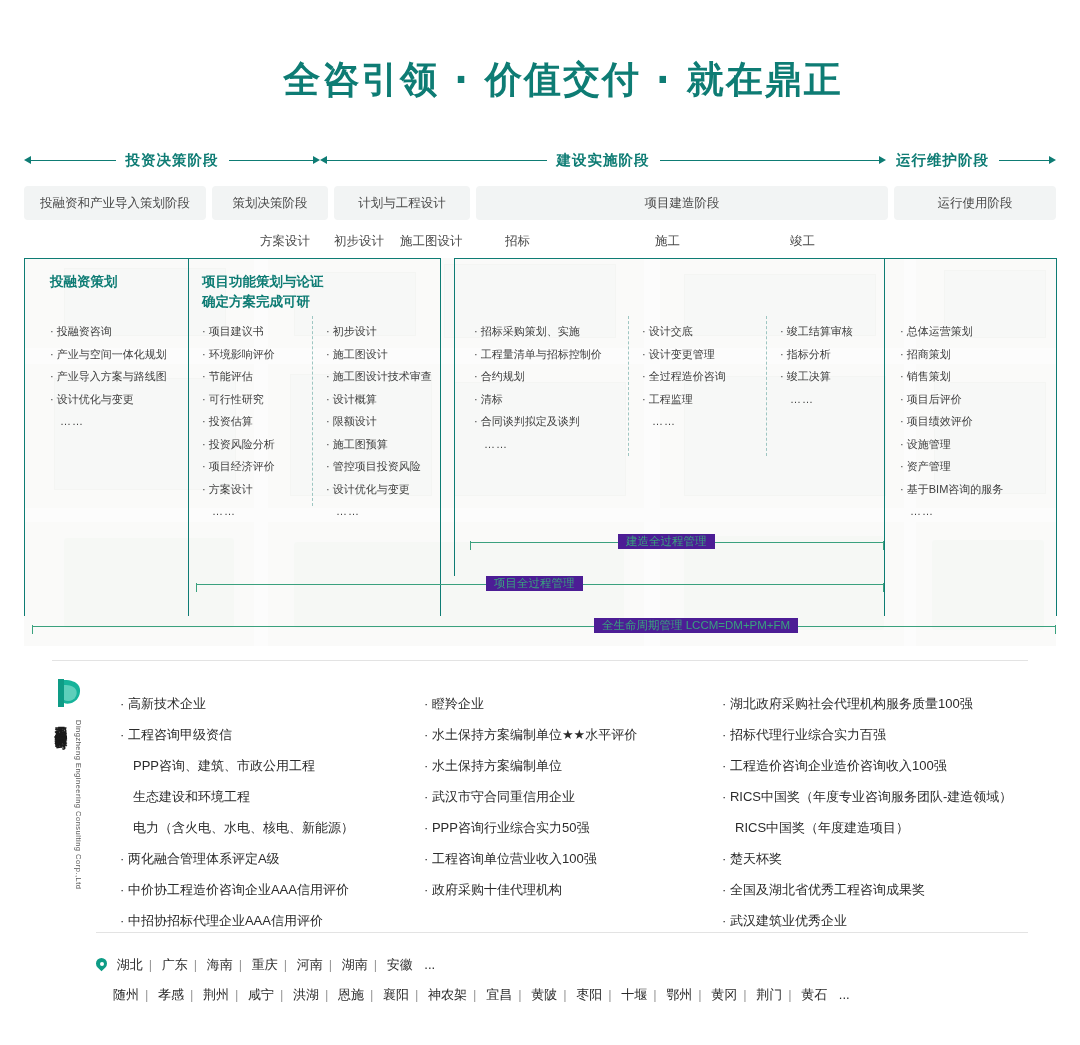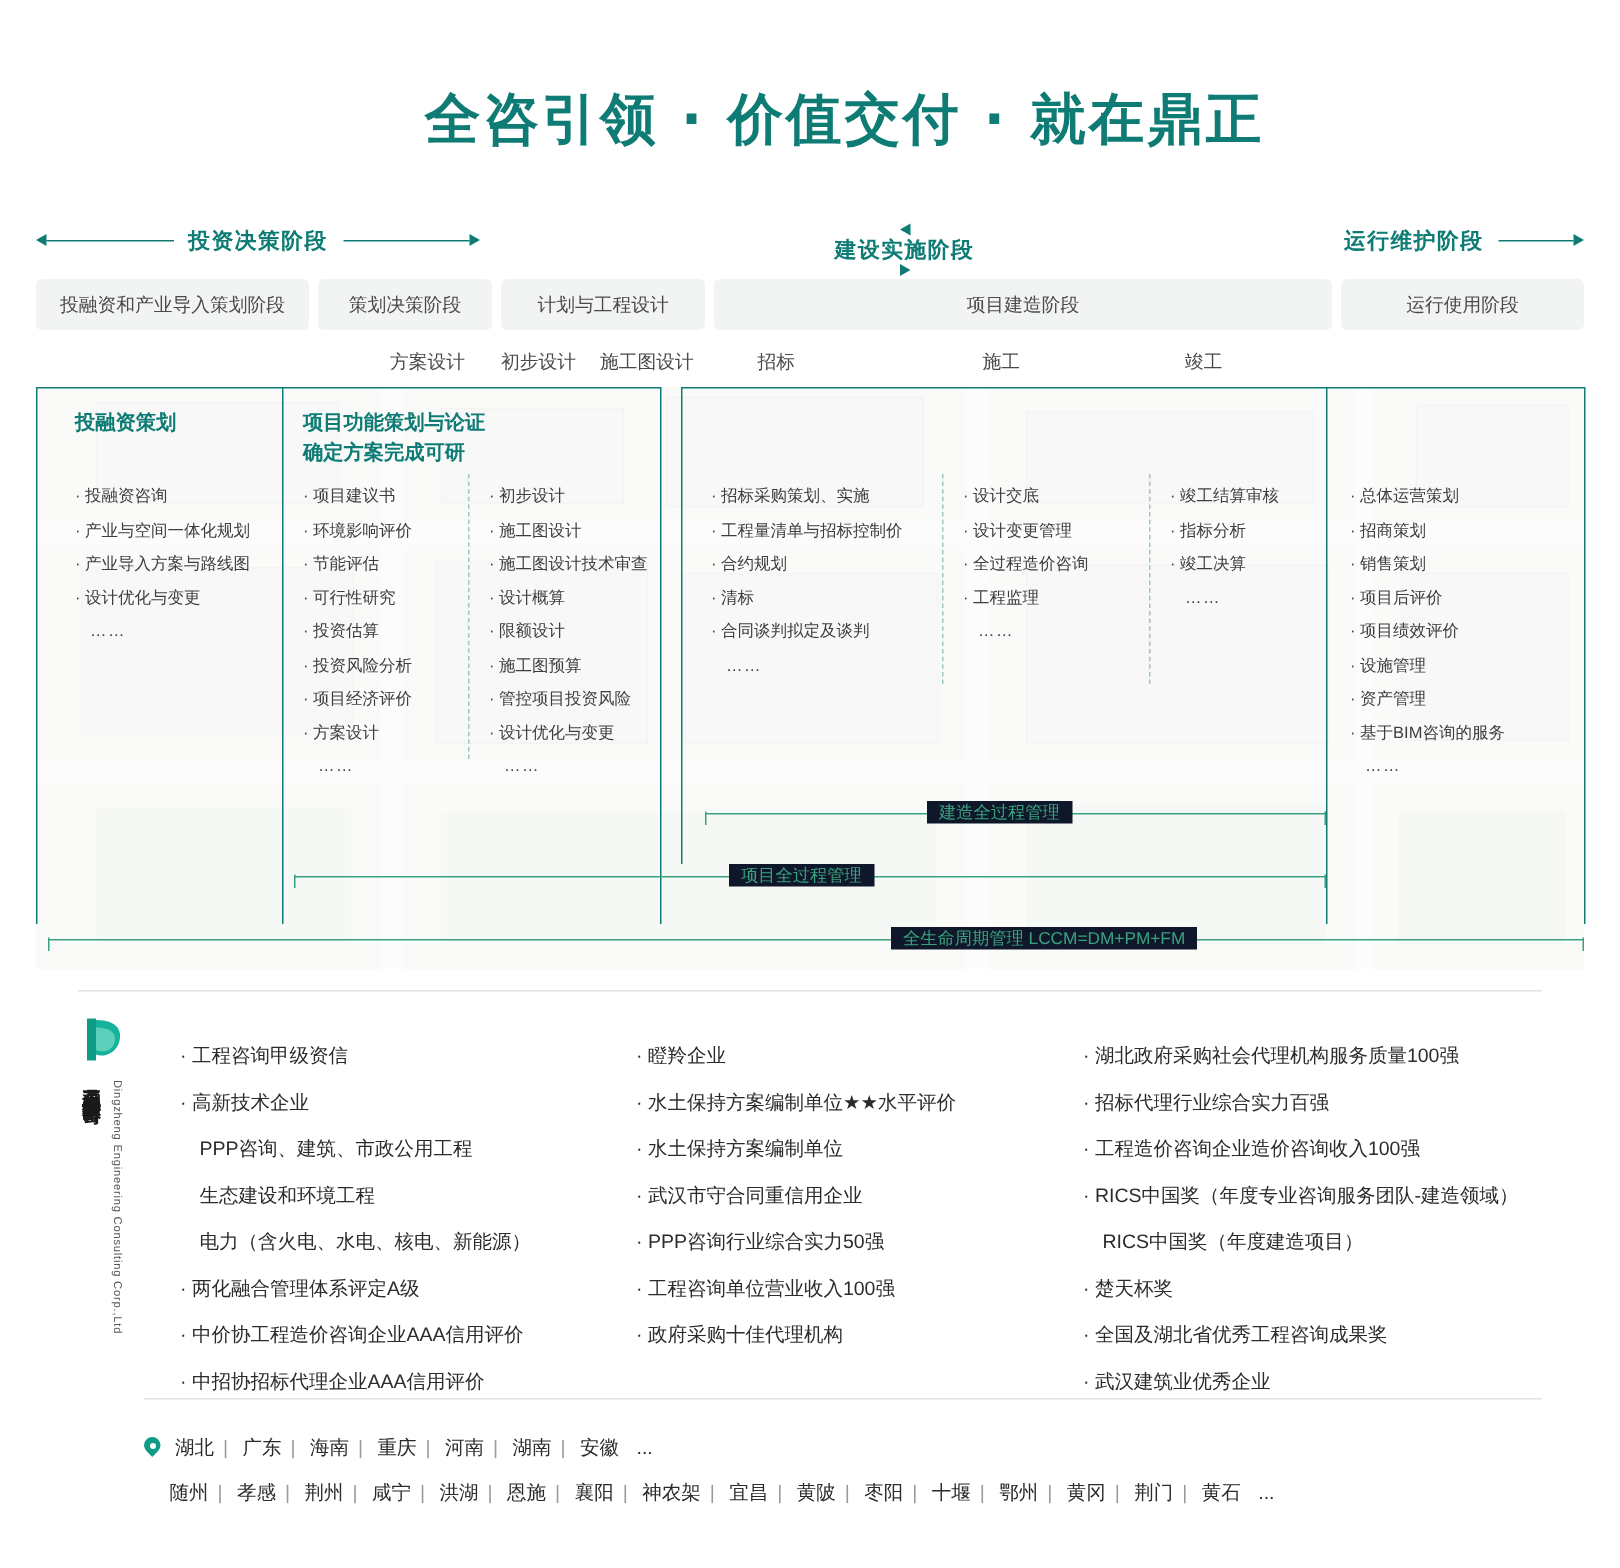--- a/index.html
+++ b/index.html
@@ -32,21 +32,21 @@
   }
   .phase-seg{display:flex;align-items:center;height:22px;}
   .phase-seg .line{height:1px;background:#0e7c74;flex:1;min-width:10px;}
   .phase-seg .lbl{
     font-size:14.5px;font-weight:bold;color:#0e7c74;white-space:nowrap;
     padding:0 10px;letter-spacing:1px;
   }
   .arrow-l{width:0;height:0;border-top:4px solid transparent;border-bottom:4px solid transparent;border-right:7px solid #0e7c74;}
   .arrow-r{width:0;height:0;border-top:4px solid transparent;border-bottom:4px solid transparent;border-left:7px solid #0e7c74;}
   .seg1{width:296px;}
-  .seg2{width:566px;flex-direction:column;}
+  .seg2{width:566px;}
   .seg3{width:170px;justify-content:center;}
 
   
   .stage-row{position:absolute;top:186px;left:24px;width:1032px;height:34px;}
   .stage-box{
     position:absolute;height:34px;background:#f2f4f4;border-radius:4px;
     display:flex;align-items:center;justify-content:center;
     font-size:12.5px;color:#4a4a4a;white-space:nowrap;
   }
 
@@ -77,21 +77,21 @@
     position:absolute;font-size:13.5px;font-weight:bold;color:#0e7c74;line-height:20px;white-space:nowrap;
   }
   .items{position:absolute;font-size:11px;color:#3d3d3d;line-height:22.5px;white-space:nowrap;}
   .items div::before{content:"· ";color:#3d3d3d;}
   .items div.noBullet::before{content:"";}
   .ell{letter-spacing:1px;}
 
   
   .gbar{position:absolute;height:1px;background:#3aa17e;}
   .gbar .cap{position:absolute;top:-1px;width:1px;height:9px;background:#3aa17e;}
-  .glabel{position:absolute;font-size:11.5px;color:#3aa17e;background:#0f172a;padding:0 8px;white-space:nowrap;}
+  .glabel{position:absolute;font-size:11.5px;color:#3aa17e;background:#4c1d95;padding:0 8px;white-space:nowrap;}
 
   
   .divider{position:absolute;height:1px;background:#e3e3e3;}
 
   
   .logo-wrap{position:absolute;left:52px;top:676px;width:42px;height:250px;}
   .logo-mark{width:34px;height:34px;position:relative;}
   .logo-vert{
     writing-mode:vertical-rl;text-orientation:upright;
     font-size:12.5px;font-weight:bold;color:#1a1a1a;margin-top:6px;letter-spacing:1px;
@@ -305,22 +305,22 @@
         <path d="M6 3 L6 31 L12 31 L12 3 Z" fill="#0e9c86"></path>
         <path d="M12 4 C27 4 30 12 27 20 C24 27 16 29 12 27 Z" fill="#16b39a"></path>
         <path d="M12 9 C24 9 26 15 24 20 C22 25 16 26 12 24 Z" fill="#5ecfbb"></path>
       </svg>
     </div>
     <div class="logo-vert">鼎正工程咨询股份有限公司</div>
     <div class="logo-vert-en">Dingzheng Engineering Consulting Corp.,Ltd</div>
   </div>
 
   <div class="cred-col" style="left:120px;top:688px;width:300px;">
+    <div class="it">高新技术企业</div>
     <div class="it">工程咨询甲级资信</div>
-    <div class="it">高新技术企业</div>
     <div class="sub">PPP咨询、建筑、市政公用工程</div>
     <div class="sub">生态建设和环境工程</div>
     <div class="sub">电力（含火电、水电、核电、新能源）</div>
     <div class="it">两化融合管理体系评定A级</div>
     <div class="it">中价协工程造价咨询企业AAA信用评价</div>
     <div class="it">中招协招标代理企业AAA信用评价</div>
   </div>
 
   <div class="cred-col" style="left:424px;top:688px;width:300px;">
     <div class="it">瞪羚企业</div>

